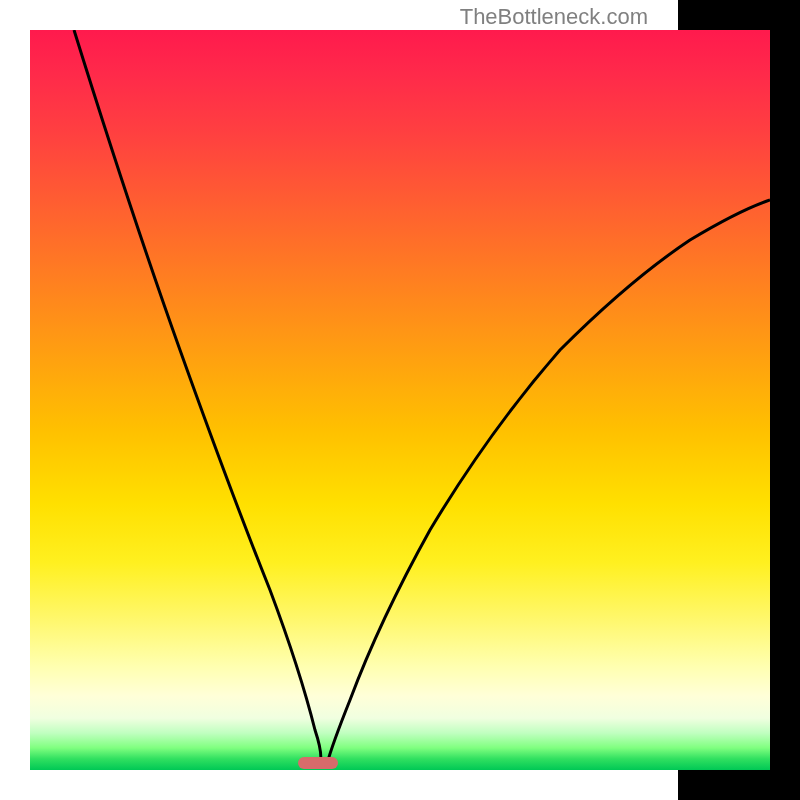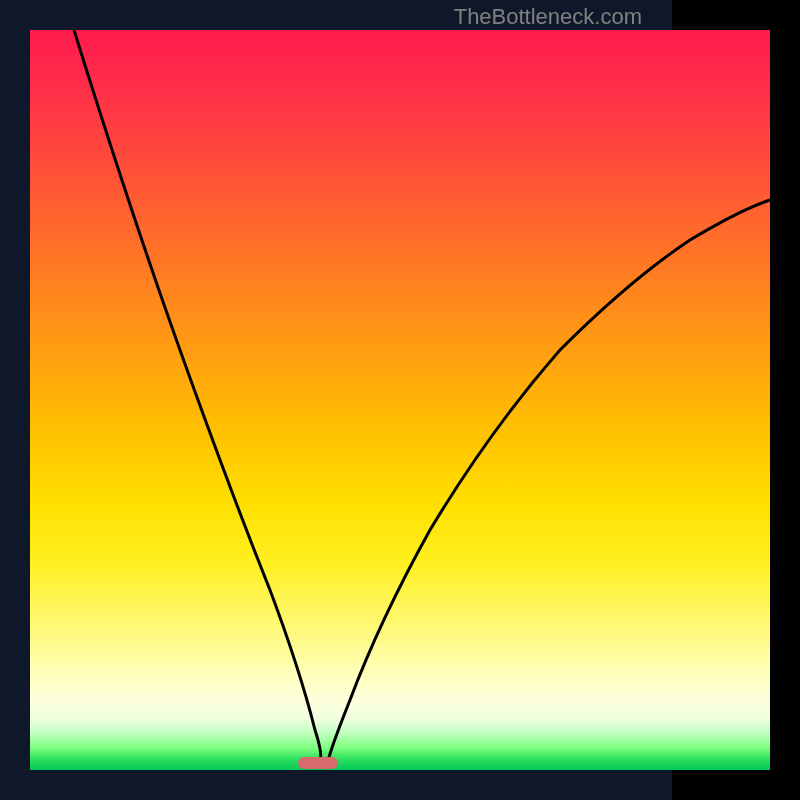--- a/index.html
+++ b/index.html
@@ -8,21 +8,22 @@
     width: 800px;
     height: 800px;
     background: #000;
     overflow: hidden;
     font-family: Arial, sans-serif;
   }
   .container {
     position: relative;
     width: 672px;
     height: 800px;
-    background: #0f172a;
+    background: #ffffff;
+    padding-left: 6px;
   }
   .plot-area {
     position: absolute;
     left: 30px;
     top: 30px;
     width: 740px;
     height: 740px;
     background: linear-gradient(to bottom,
       #ff1a4d 0%,
       #ff2a4a 6%,

